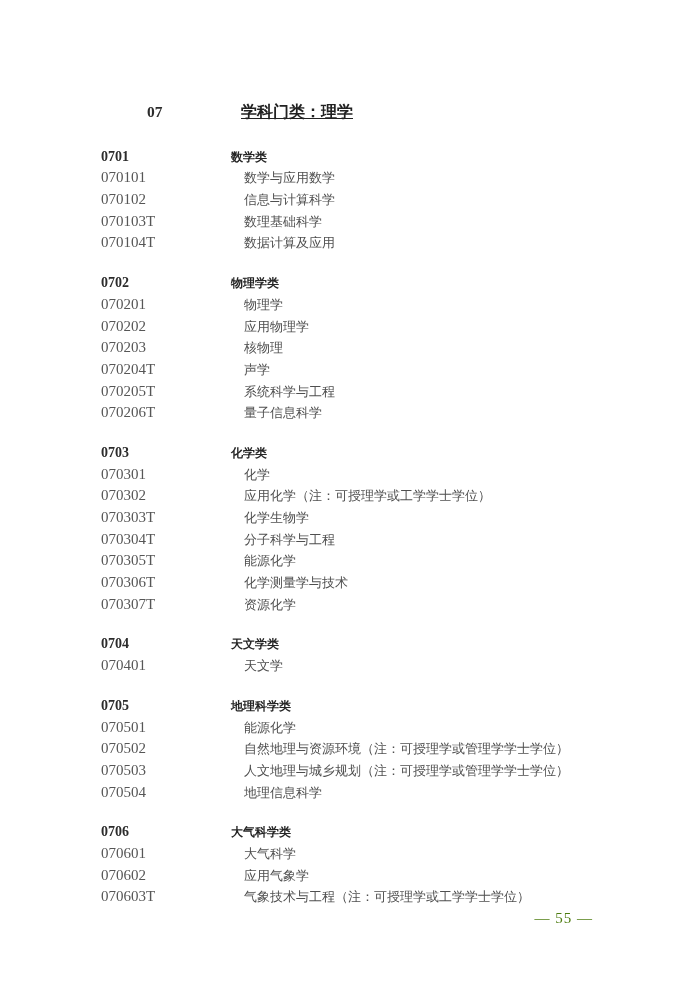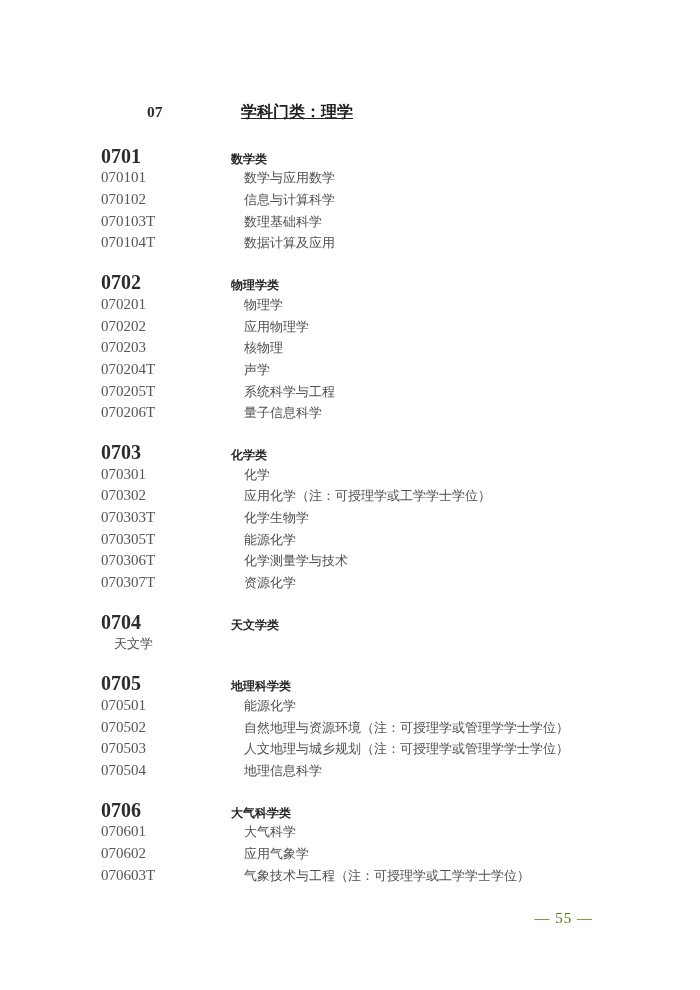--- a/index.html
+++ b/index.html
@@ -55,21 +55,21 @@
     font-size: 16px;
     color: #222222;
     text-decoration: underline;
   }
   
   .section {
     margin-top: 18px;
   }
   .sec-row .code {
     font-weight: bold;
-    font-size: 20px;
+    font-size: 14px;
     color: #2c2c2c;
   }
   .sec-row .name {
     font-weight: bold;
     font-size: 12px;
     color: #252525;
   }
   
   .item-row .name {
     padding-left: 13px;
@@ -157,38 +157,43 @@
           </div>
           <div class="row item-row">
             <span class="code">070302</span>
             <span class="name">应用化学（注：可授理学或工学学士学位）</span>
           </div>
           <div class="row item-row">
             <span class="code">070303T</span>
             <span class="name">化学生物学</span>
           </div>
           <div class="row item-row">
+            <span class="code">070304T</span>
+            <span class="name">分子科学与工程</span>
+          </div>
+          <div class="row item-row">
             <span class="code">070305T</span>
             <span class="name">能源化学</span>
           </div>
           <div class="row item-row">
             <span class="code">070306T</span>
             <span class="name">化学测量学与技术</span>
           </div>
           <div class="row item-row">
             <span class="code">070307T</span>
             <span class="name">资源化学</span>
           </div>
         </div>
         <div class="section">
           <div class="row sec-row">
             <span class="code">0704</span>
             <span class="name">天文学类</span>
           </div>
           <div class="row item-row">
+            <span class="code">070401</span>
             <span class="name">天文学</span>
           </div>
         </div>
         <div class="section">
           <div class="row sec-row">
             <span class="code">0705</span>
             <span class="name">地理科学类</span>
           </div>
           <div class="row item-row">
             <span class="code">070501</span>

